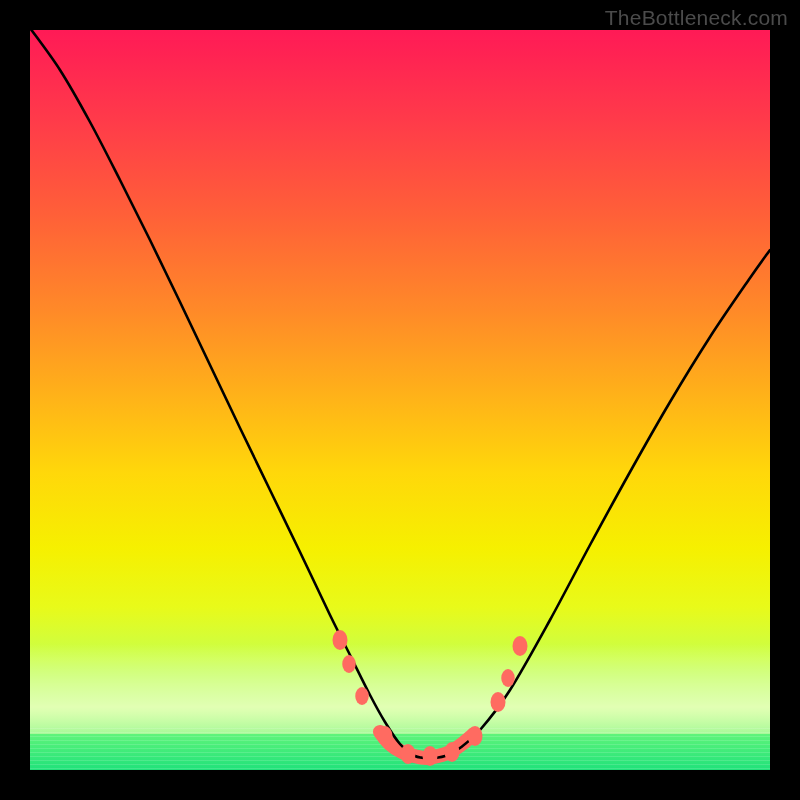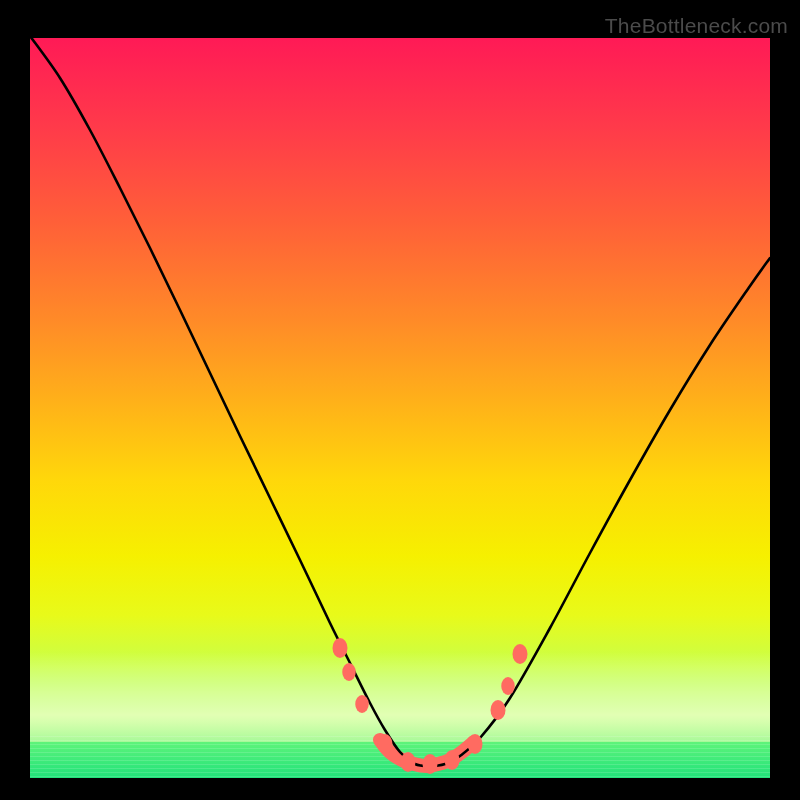--- a/index.html
+++ b/index.html
@@ -7,21 +7,21 @@
     padding: 0;
     width: 800px;
     height: 800px;
     overflow: hidden;
     background: #000;
     font-family: Arial, Helvetica, sans-serif;
   }
   .frame {
     position: absolute;
     left: 0;
-    top: 8px;
+    top: 0;
     width: 800px;
     height: 684px;
     background: #000;
   }
   .plot {
     position: absolute;
     left: 30px;
     top: 30px;
     width: 740px;
     height: 740px;

